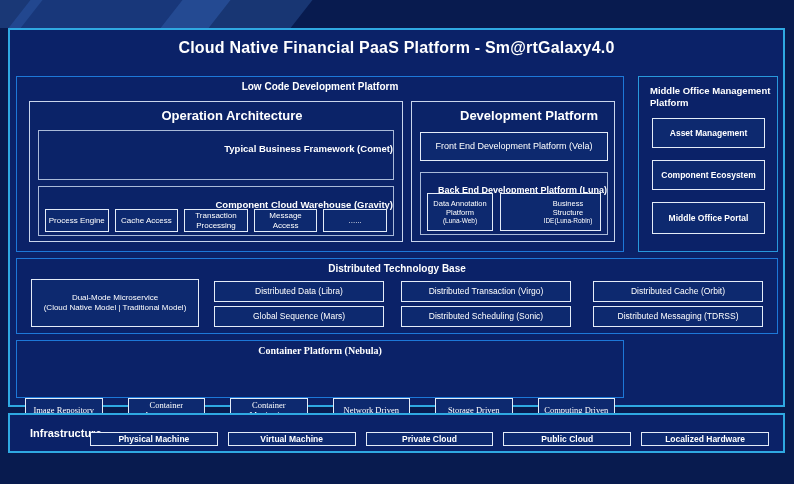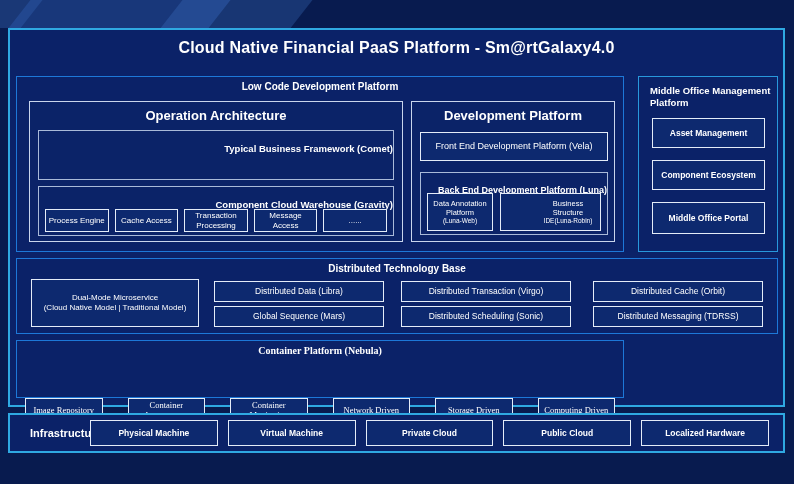--- a/index.html
+++ b/index.html
@@ -19,21 +19,21 @@
     position: absolute; left: 8px; top: 28px; width: 777px; height: 379px;
     border: 2px solid #2FA9E2; background: #0B2268;
   }
   .title {
     position: absolute; left: 0; top: 9px; width: 100%;
     text-align: center; font-size: 16px; font-weight: bold; letter-spacing: 0.2px;
   }
   .sec { position: absolute; border: 1px solid #1D78D8; background: #0B2268; }
   .sec-label { position: absolute; left: 0; top: 4px; width: 100%; text-align: center; font-size: 10px; font-weight: bold; }
   .outline { position: absolute; border: 1px solid #C9D5EC; background: #0B2368; }
-  .outline-title { position: absolute; left: 0; top: 6px; width: 100%; text-align: center; font-size: 13px; font-weight: bold; }
+  .outline-title { position: absolute; left: 16px; top: 6px; width: 100%; text-align: center; font-size: 13px; font-weight: bold; }
   .grp { position: absolute; border: 1px solid #A9BAD9; background: #0B2368; }
   .grp-label { position: absolute; left: 0; top: 12px; width: 100%; text-align: right; font-size: 9.5px; font-weight: bold; }
   .item {
     border: 1px solid #E4ECF8; background: #0D296F;
     display: flex; align-items: center; justify-content: center;
     text-align: center; font-size: 8px; line-height: 1.2; padding: 1px 2px;
   }
   .row { position: absolute; display: flex; gap: 6px; }
   .row .item { flex: 1; }
   .abs { position: absolute; }
@@ -135,21 +135,21 @@
         <div class="item" style="font-size:8.5px;">Network Driven</div>
         <div class="item" style="font-size:8.5px;">Storage Driven</div>
         <div class="item" style="font-size:8.5px;">Computing Driven</div>
       </div>
     </div>
 
   </div>
 
   <div class="infra">
     <div class="infra-label">Infrastructure</div>
-    <div class="row" style="left:80px; right:14px; top:5px; height:26px; gap:10px;">
+    <div class="row" style="left:80px; right:14px; top:5px; height:26px; gap:10px;align-items:flex-end;">
       <div class="item" style="font-size:8.5px; font-weight:bold;">Physical Machine</div>
       <div class="item" style="font-size:8.5px; font-weight:bold;">Virtual Machine</div>
       <div class="item" style="font-size:8.5px; font-weight:bold;">Private Cloud</div>
       <div class="item" style="font-size:8.5px; font-weight:bold;">Public Cloud</div>
       <div class="item" style="font-size:8.5px; font-weight:bold;">Localized Hardware</div>
     </div>
   </div>
 
 </div>
 

